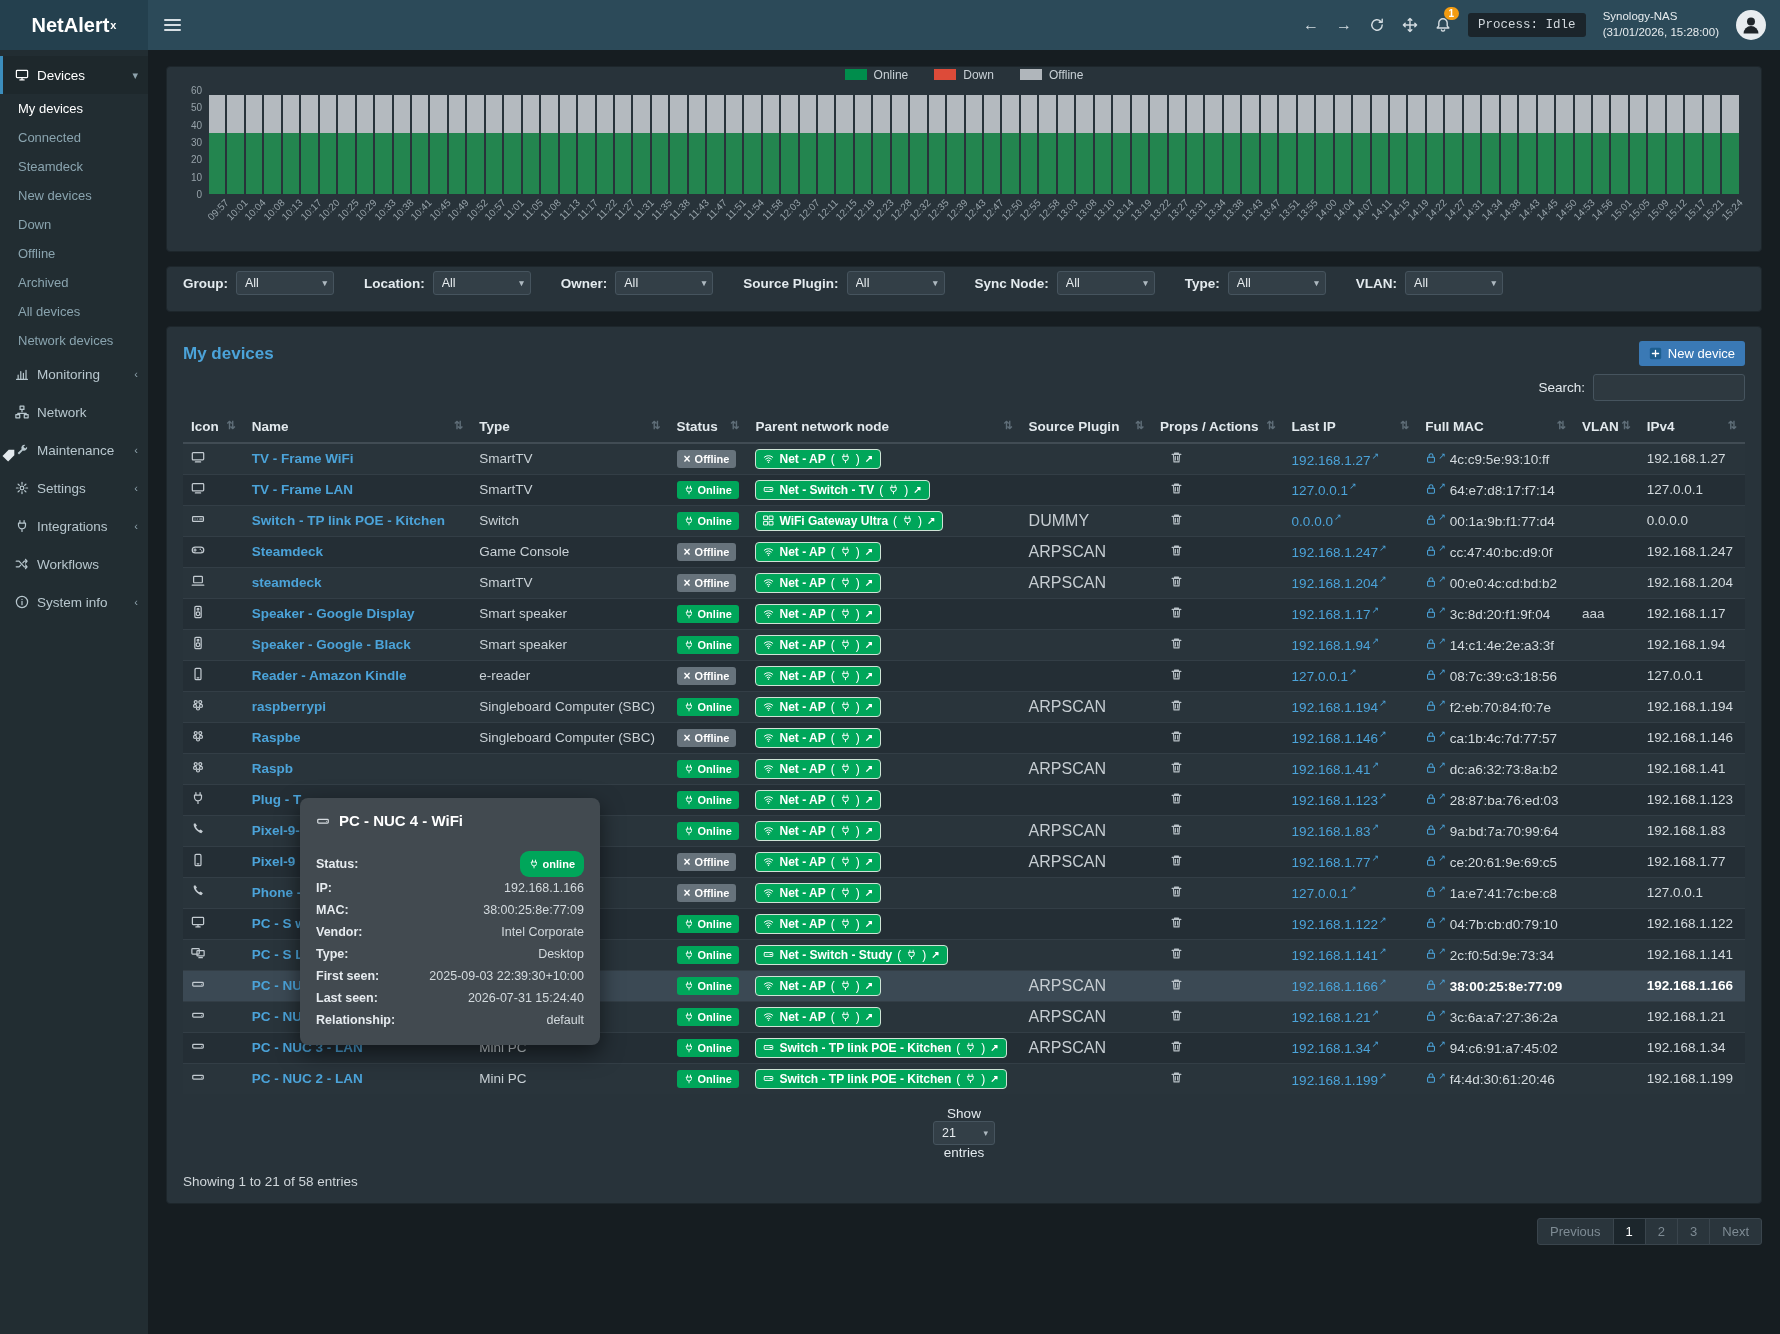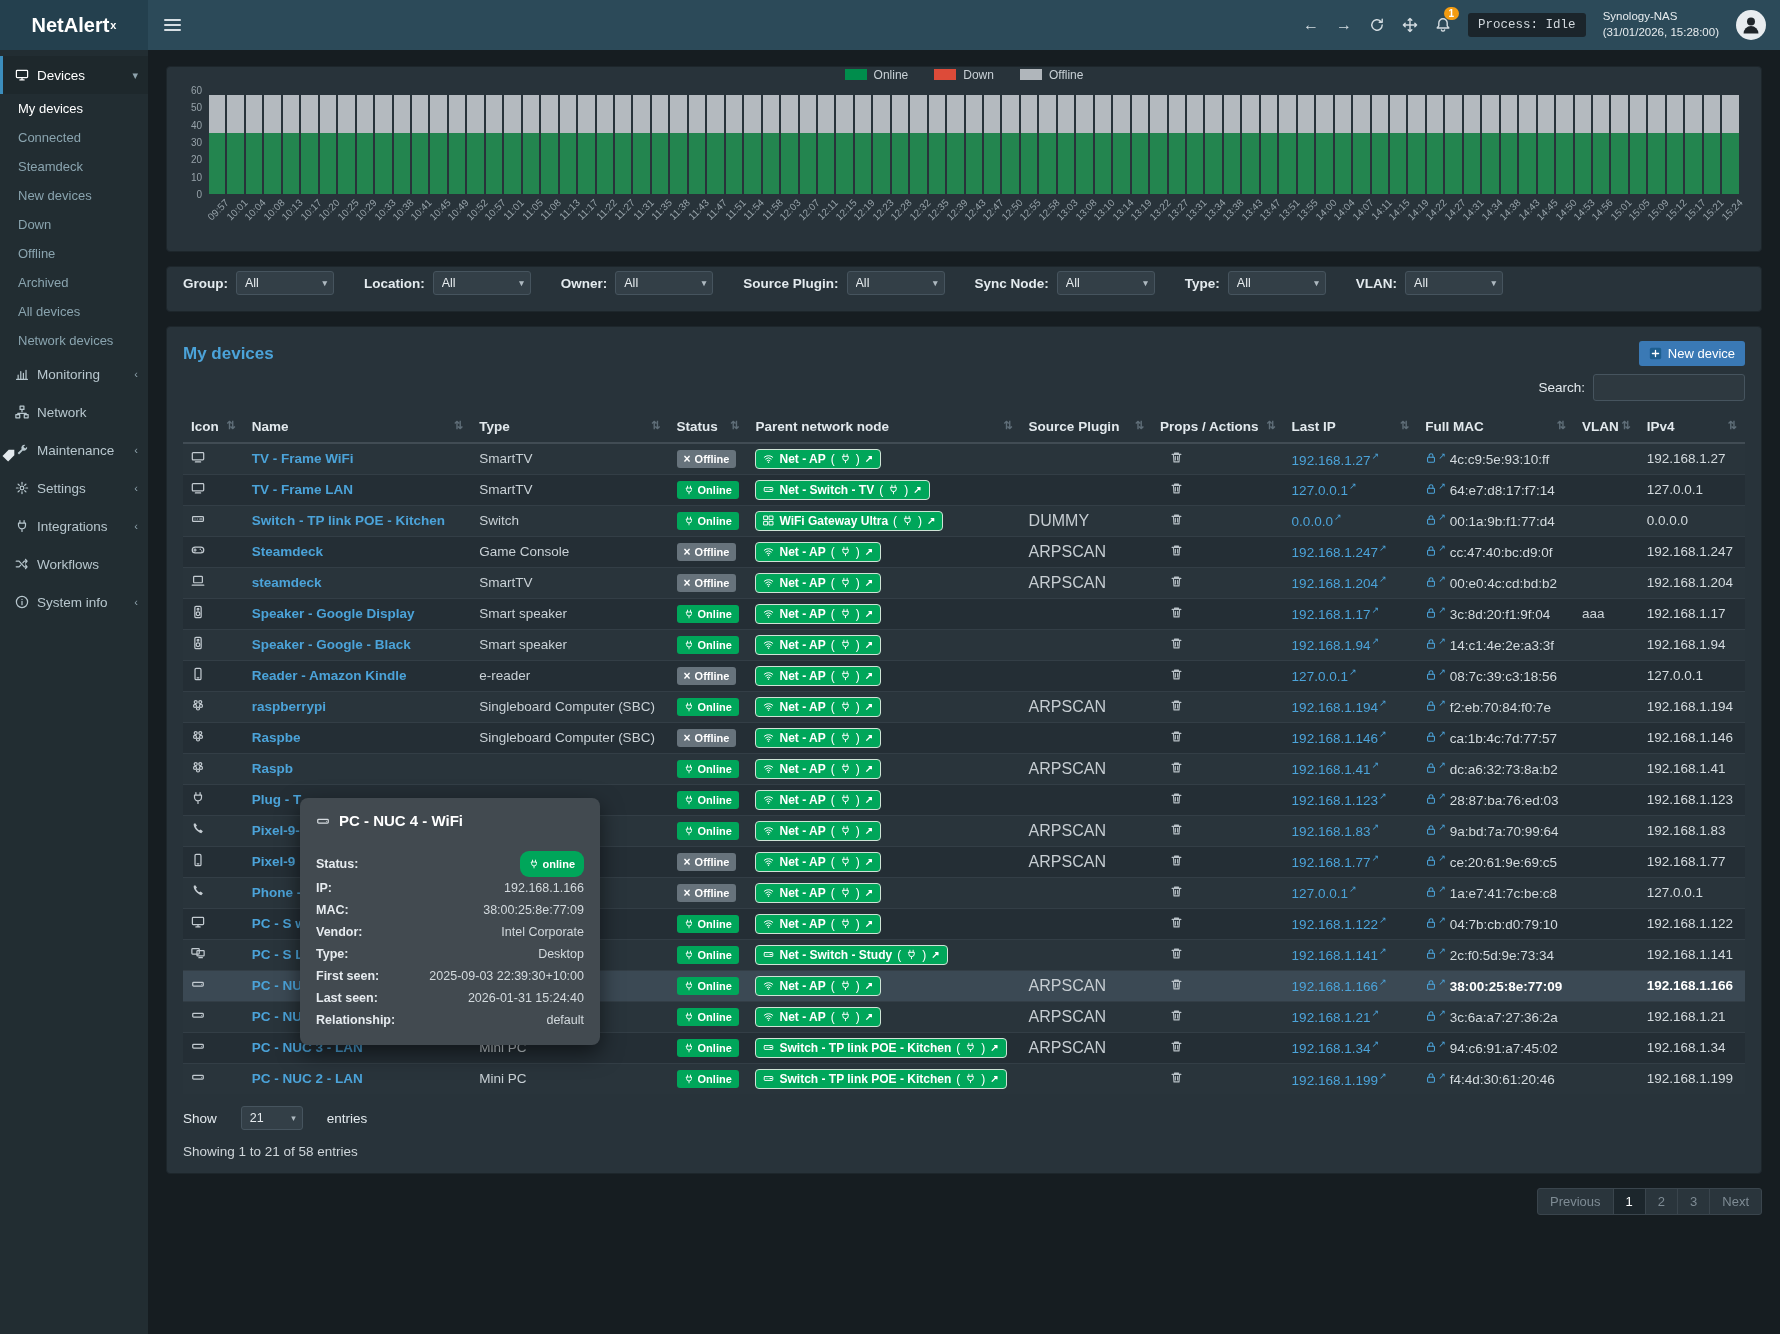--- a/index.html
+++ b/index.html
@@ -86,21 +86,21 @@
   .nodebtn .ext { font-size:10px; }
   .nodebtn .par { font-weight:normal; }
   .trashbtn { background:none; border:none; color:#b9c2c8; font-size:13px; cursor:pointer; padding:0; margin-left:10px; display:inline-flex; }
   .c-src { color:#c6cdd2; font-size:16px; }
   .c-ip a { color:#4ba3d9; text-decoration:none; cursor:pointer; }
   .ext2 { font-size:9px; color:#4ba3d9; vertical-align:super; margin-left:1px; }
   .c-mac .icn { color:#4ba3d9; font-size:12px; }
   .mac { margin-left:4px; color:#d3dade; }
   tr.hl .mac, tr.hl .c-v4, tr.hl .c-ty { color:#fff; font-weight:bold; }
   .c-v4 { color:#d3dade; }
-  .tfoot1 { display:flex; align-items:center; gap:24px; padding:12px 16px 2px; font-size:13.5px; color:#e3eaee; }
+  .tfoot1 { display:flex; align-items:center; gap:0; padding:12px 32px 2px; font-size:13.5px; color:#e3eaee;flex-direction:column; }
   .tfoot1 select { min-width:62px; }
   .tfoot2 { padding:12px 16px 14px; font-size:13.5px; color:#cfd6da; }
   .pag { display:flex; justify-content:flex-end; }
   .pbtn { padding:5px 12px; background:#2a353c; border:1px solid #3a454d; margin-left:-1px; font-size:13px; color:#7e8b94; cursor:pointer; }
   .pbtn:first-child { border-radius:3px 0 0 3px; margin-left:0; }
   .pbtn:last-child { border-radius:0 3px 3px 0; }
   .pbtn.active { background:#1c262c; color:#fff; }
 
   
   .tooltip { position:absolute; left:300px; top:798px; width:300px; background:#424a50; border-radius:8px; box-shadow:0 8px 22px rgba(0,0,0,.55); padding:14px 16px; z-index:40; }
@@ -2116,20 +2116,20 @@
       <div class="trow">
         <span class="tlab">Type:</span>
         <span class="tval">Desktop</span>
       </div>
       <div class="trow">
         <span class="tlab">First seen:</span>
         <span class="tval">2025-09-03 22:39:30+10:00</span>
       </div>
       <div class="trow">
         <span class="tlab">Last seen:</span>
-        <span class="tval">2026-01-31 15:24:40</span>
+        <span class="tval">2026-07-31 15:24:40</span>
       </div>
       <div class="trow">
         <span class="tlab">Relationship:</span>
         <span class="tval">default</span>
       </div>
     </div>
 </div>
 
 </body></html>

